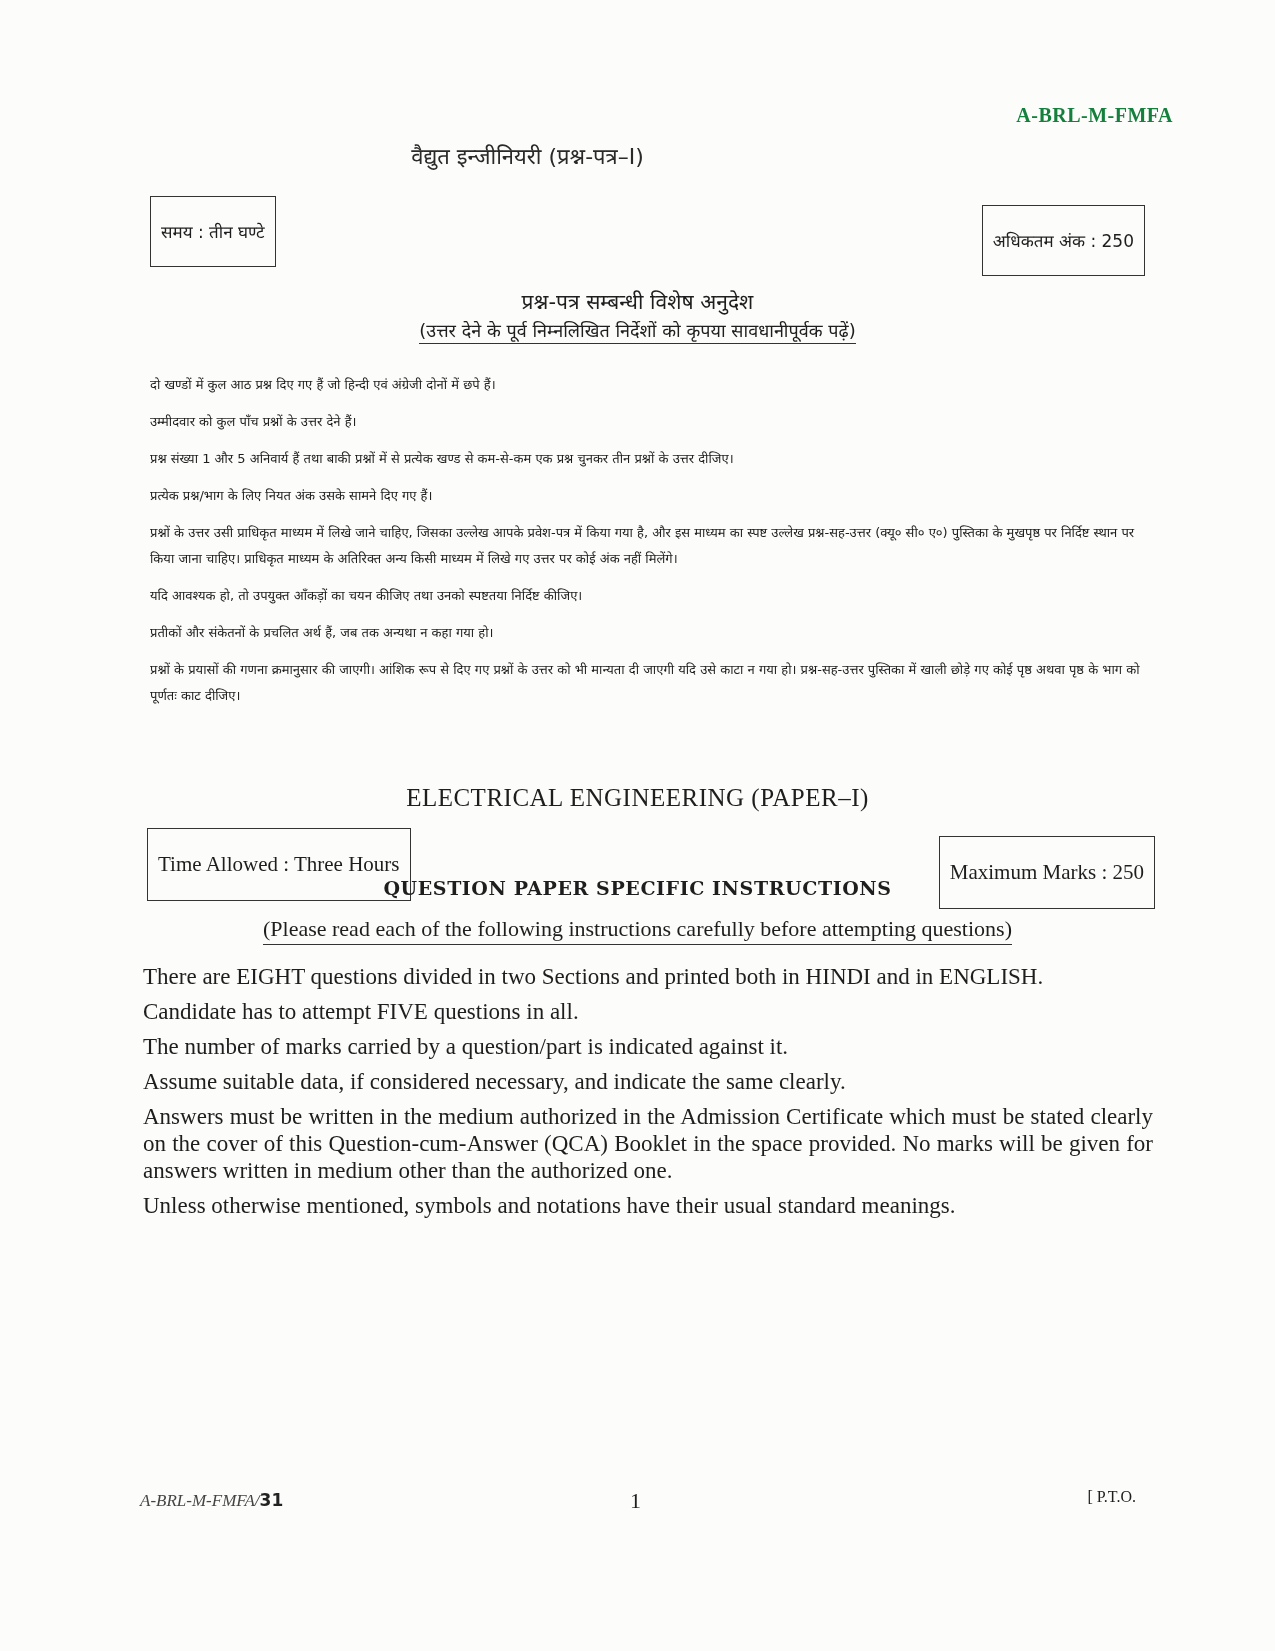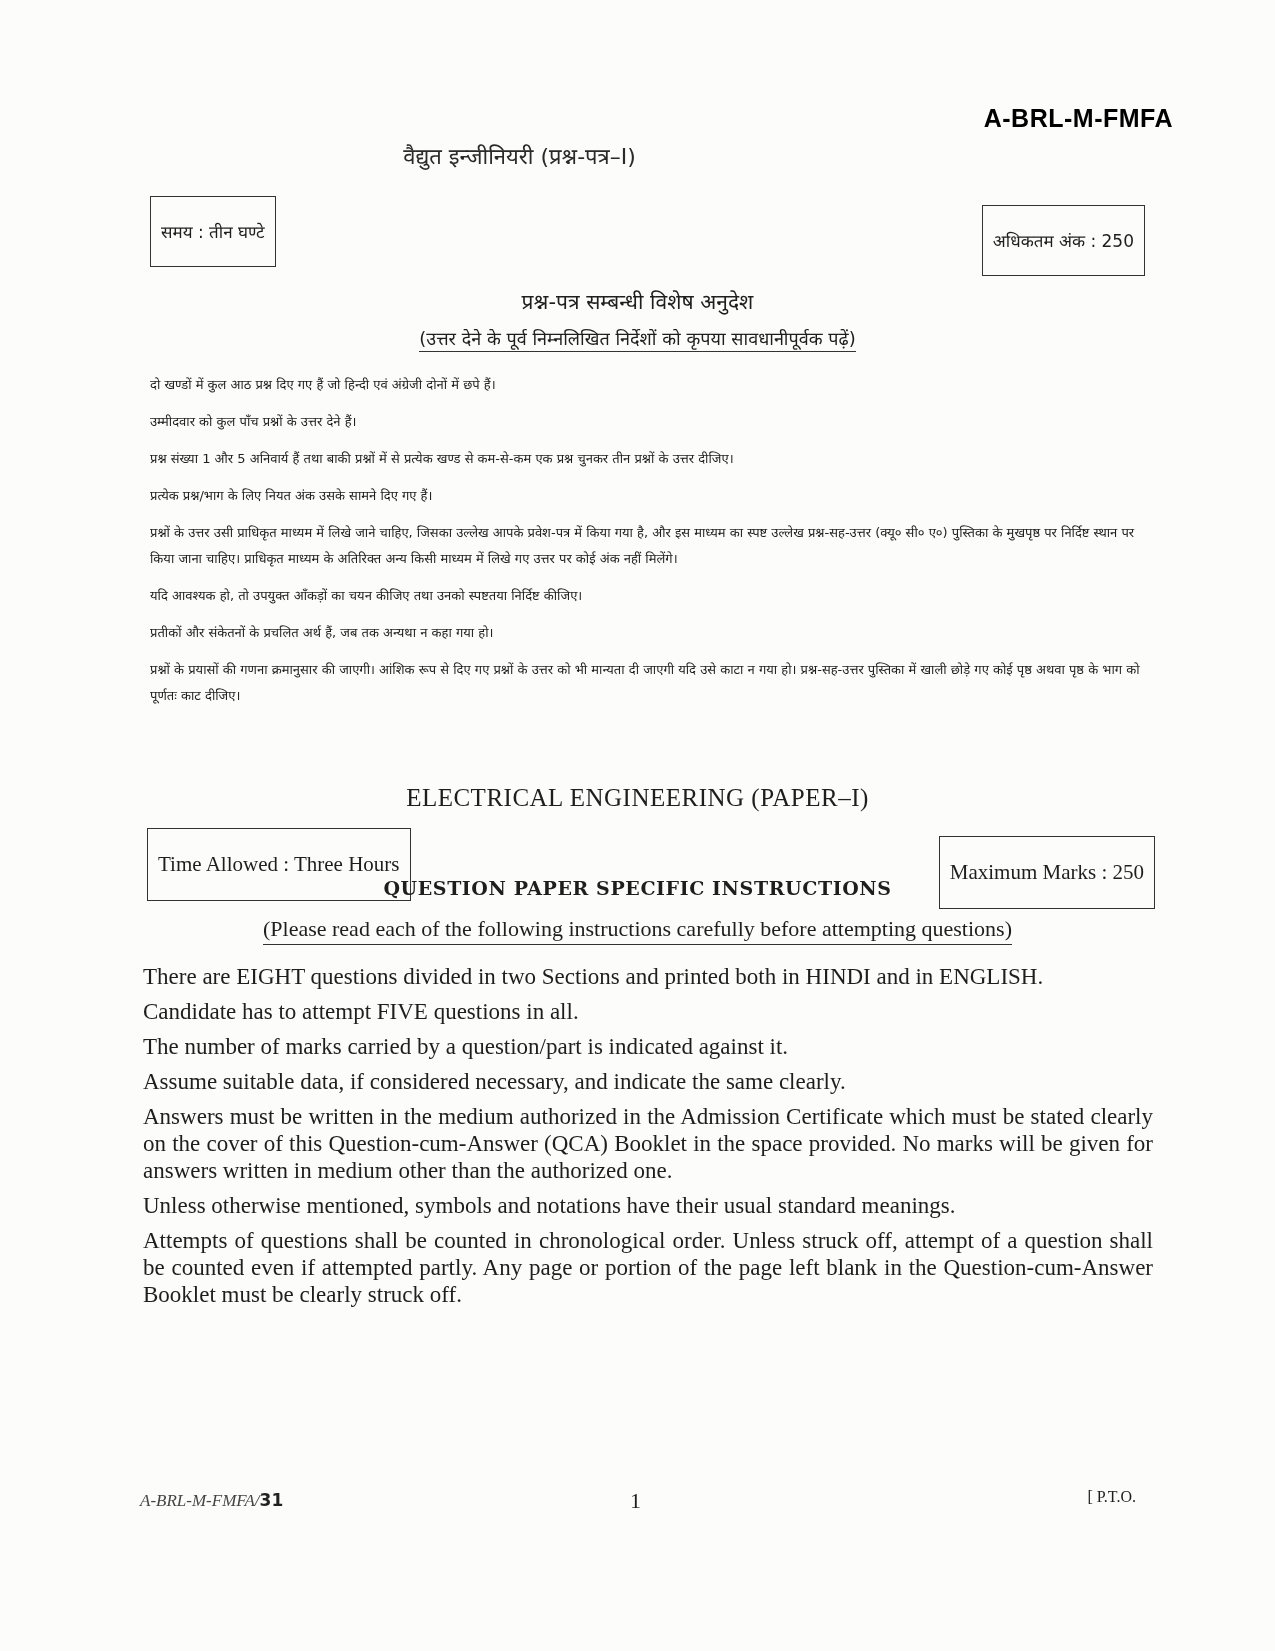--- a/index.html
+++ b/index.html
@@ -7,37 +7,37 @@
     width: 1275px; height: 1651px;
     background: #fcfcfa;
     color: #1e1e1e;
     font-family: "DejaVu Serif", "Liberation Serif", serif;
     position: relative;
     overflow: hidden;
   }
   .page { position: absolute; left: 0; top: 0; width: 1275px; height: 1651px; }
   .code-top {
     position: absolute; right: 102px; top: 104px;
-    font-family: Liberation Sans, sans-serif; font-weight: bold;
-    font-size: 25px; letter-spacing: 0.5px; color: #000000;
+    font-family: Liberation Serif, serif; font-weight: bold;
+    font-size: 20px; letter-spacing: 0.5px; color: #15803d;
   }
   .hindi-title {
-    position: absolute; left: 8px; width: 1023px; top: 140px; text-align: center;
+    position: absolute; left: 16px; width: 1023px; top: 140px; text-align: center;
     font-family: "DejaVu Sans", sans-serif; font-size: 22px; color: #2a2a2a;
   }
   .box {
     position: absolute; border: 1.5px solid #333; padding: 23px 10px;
     font-size: 19px; background: transparent;
   }
   .hindi-box { font-family: "DejaVu Sans", sans-serif; font-size: 17px; }
   .center-line {
     position: absolute; left: 0; width: 1275px; text-align: center;
   }
   .hindi-heading { font-family: "DejaVu Sans", sans-serif; font-size: 21px; top: 287px; }
-  .hindi-sub { font-family: "DejaVu Sans", sans-serif; font-size: 18px; top: 326px; }
+  .hindi-sub { font-family: "DejaVu Sans", sans-serif; font-size: 18px; top: 318px; }
   .hindi-sub span { border-bottom: 1.5px solid #333; padding-bottom: 2px; }
   .hindi-list {
     position: absolute; left: 150px; width: 1000px; top: 372px;
     font-family: "DejaVu Sans", sans-serif; font-size: 13px; line-height: 26px;
   }
   .hindi-list p { margin: 0 0 11px 0; }
   .en-title {
     top: 784px; font-family: "Liberation Serif", serif; font-size: 25px; letter-spacing: 0.5px;
   }
   .en-heading {
@@ -104,21 +104,20 @@
     <span>(Please read each of the following instructions carefully before attempting questions)</span>
   </div>
 
   <div class="en-list">
     <p>There are EIGHT questions divided in two Sections and printed both in HINDI and in ENGLISH.</p>
     <p>Candidate has to attempt FIVE questions in all.</p>
     <p>The number of marks carried by a question/part is indicated against it.</p>
     <p>Assume suitable data, if considered necessary, and indicate the same clearly.</p>
     <p>Answers must be written in the medium authorized in the Admission Certificate which must be stated clearly on the cover of this Question-cum-Answer (QCA) Booklet in the space provided. No marks will be given for answers written in medium other than the authorized one.</p>
     <p>Unless otherwise mentioned, symbols and notations have their usual standard meanings.</p>
-    <p>Attempts of questions shall be counted in chronological order. Unless struck off, attempt of a question shall be counted even if attempted partly. Any page or portion of the page left blank in the Question-cum-Answer Booklet must be clearly struck off.</p>
   </div>
 
   <div class="footer-code">
     <span>A-BRL-M-FMFA/</span><b>31</b>
   </div>
   <div class="page-num">1</div>
   <div class="pto">[ P.T.O.</div>
 
 </div>
 

